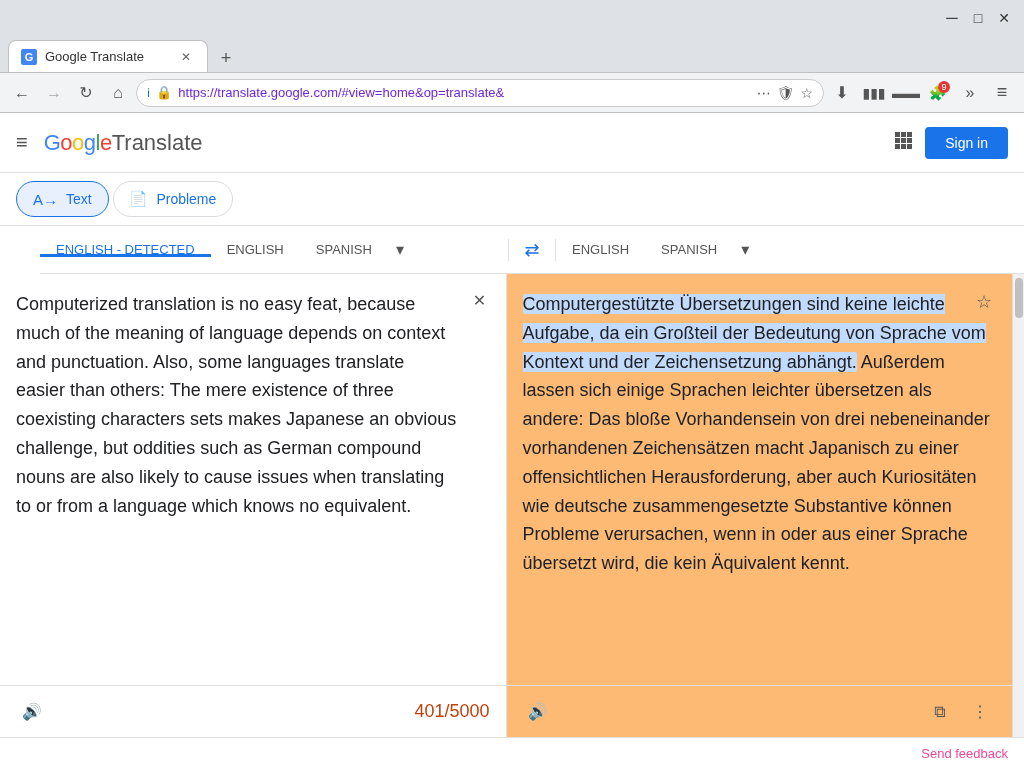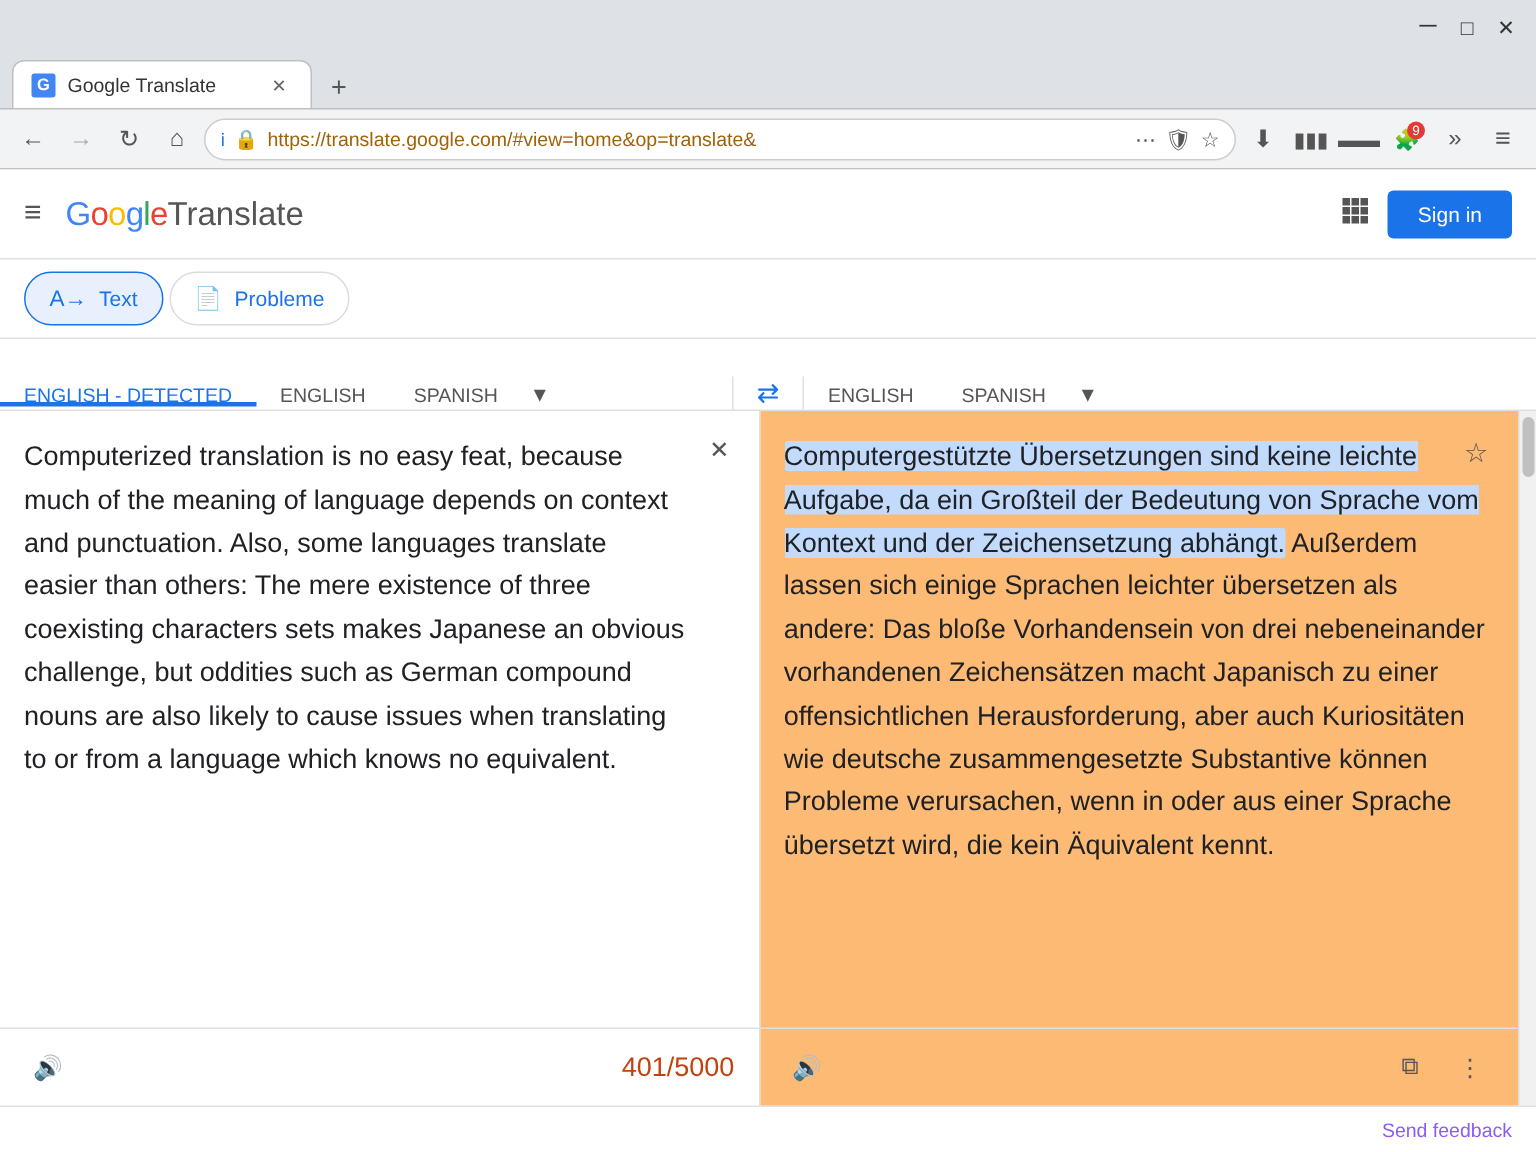--- a/index.html
+++ b/index.html
@@ -88,21 +88,21 @@
       border: 1px solid #ccc;
       border-radius: 14px;
       display: flex;
       align-items: center;
       padding: 0 10px;
       gap: 6px;
       font-size: 13px;
       color: #333;
     }
     .address-bar .lock-icon { color: #1a73e8; font-size: 12px; }
-    .address-text { flex: 1; font-size: 13px; color: #a16207; }
+    .address-text { flex: 1; font-size: 13px; color: #6d28d9; }
     .nav-actions {
       display: flex;
       align-items: center;
       gap: 4px;
     }
     .win-btn {
       width: 24px; height: 24px;
       display: flex; align-items: center; justify-content: center;
       font-size: 14px;
       cursor: pointer;
@@ -180,23 +180,24 @@
       margin-bottom: 8px;
     }
     .gt-mode-tab.active {
       background: #e8f0fe;
       border-color: #1a73e8;
     }
 
     
     .gt-lang-bar {
       display: flex;
-      align-items: flex-end;
+      align-items: center;
       border-bottom: 1px solid #e0e0e0;
       height: 48px;
+      margin-left: 40px;
     }
     .gt-lang-side {
       display: flex;
       align-items: center;
       flex: 1;
     }
     .gt-lang-btn {
       padding: 0 16px;
       height: 100%;
       display: flex;
@@ -350,21 +351,21 @@
     
     .gt-feedback {
       display: flex;
       justify-content: flex-end;
       padding: 8px 16px;
       border-top: 1px solid #e0e0e0;
       font-size: 13px;
       color: #1a73e8;
     }
     .gt-feedback a {
-      color: #8b5cf6;
+      color: #ec4899;
       text-decoration: none;
       cursor: pointer;
     }
 
     
     .win-controls {
       display: flex;
       gap: 2px;
     }
   </style>

